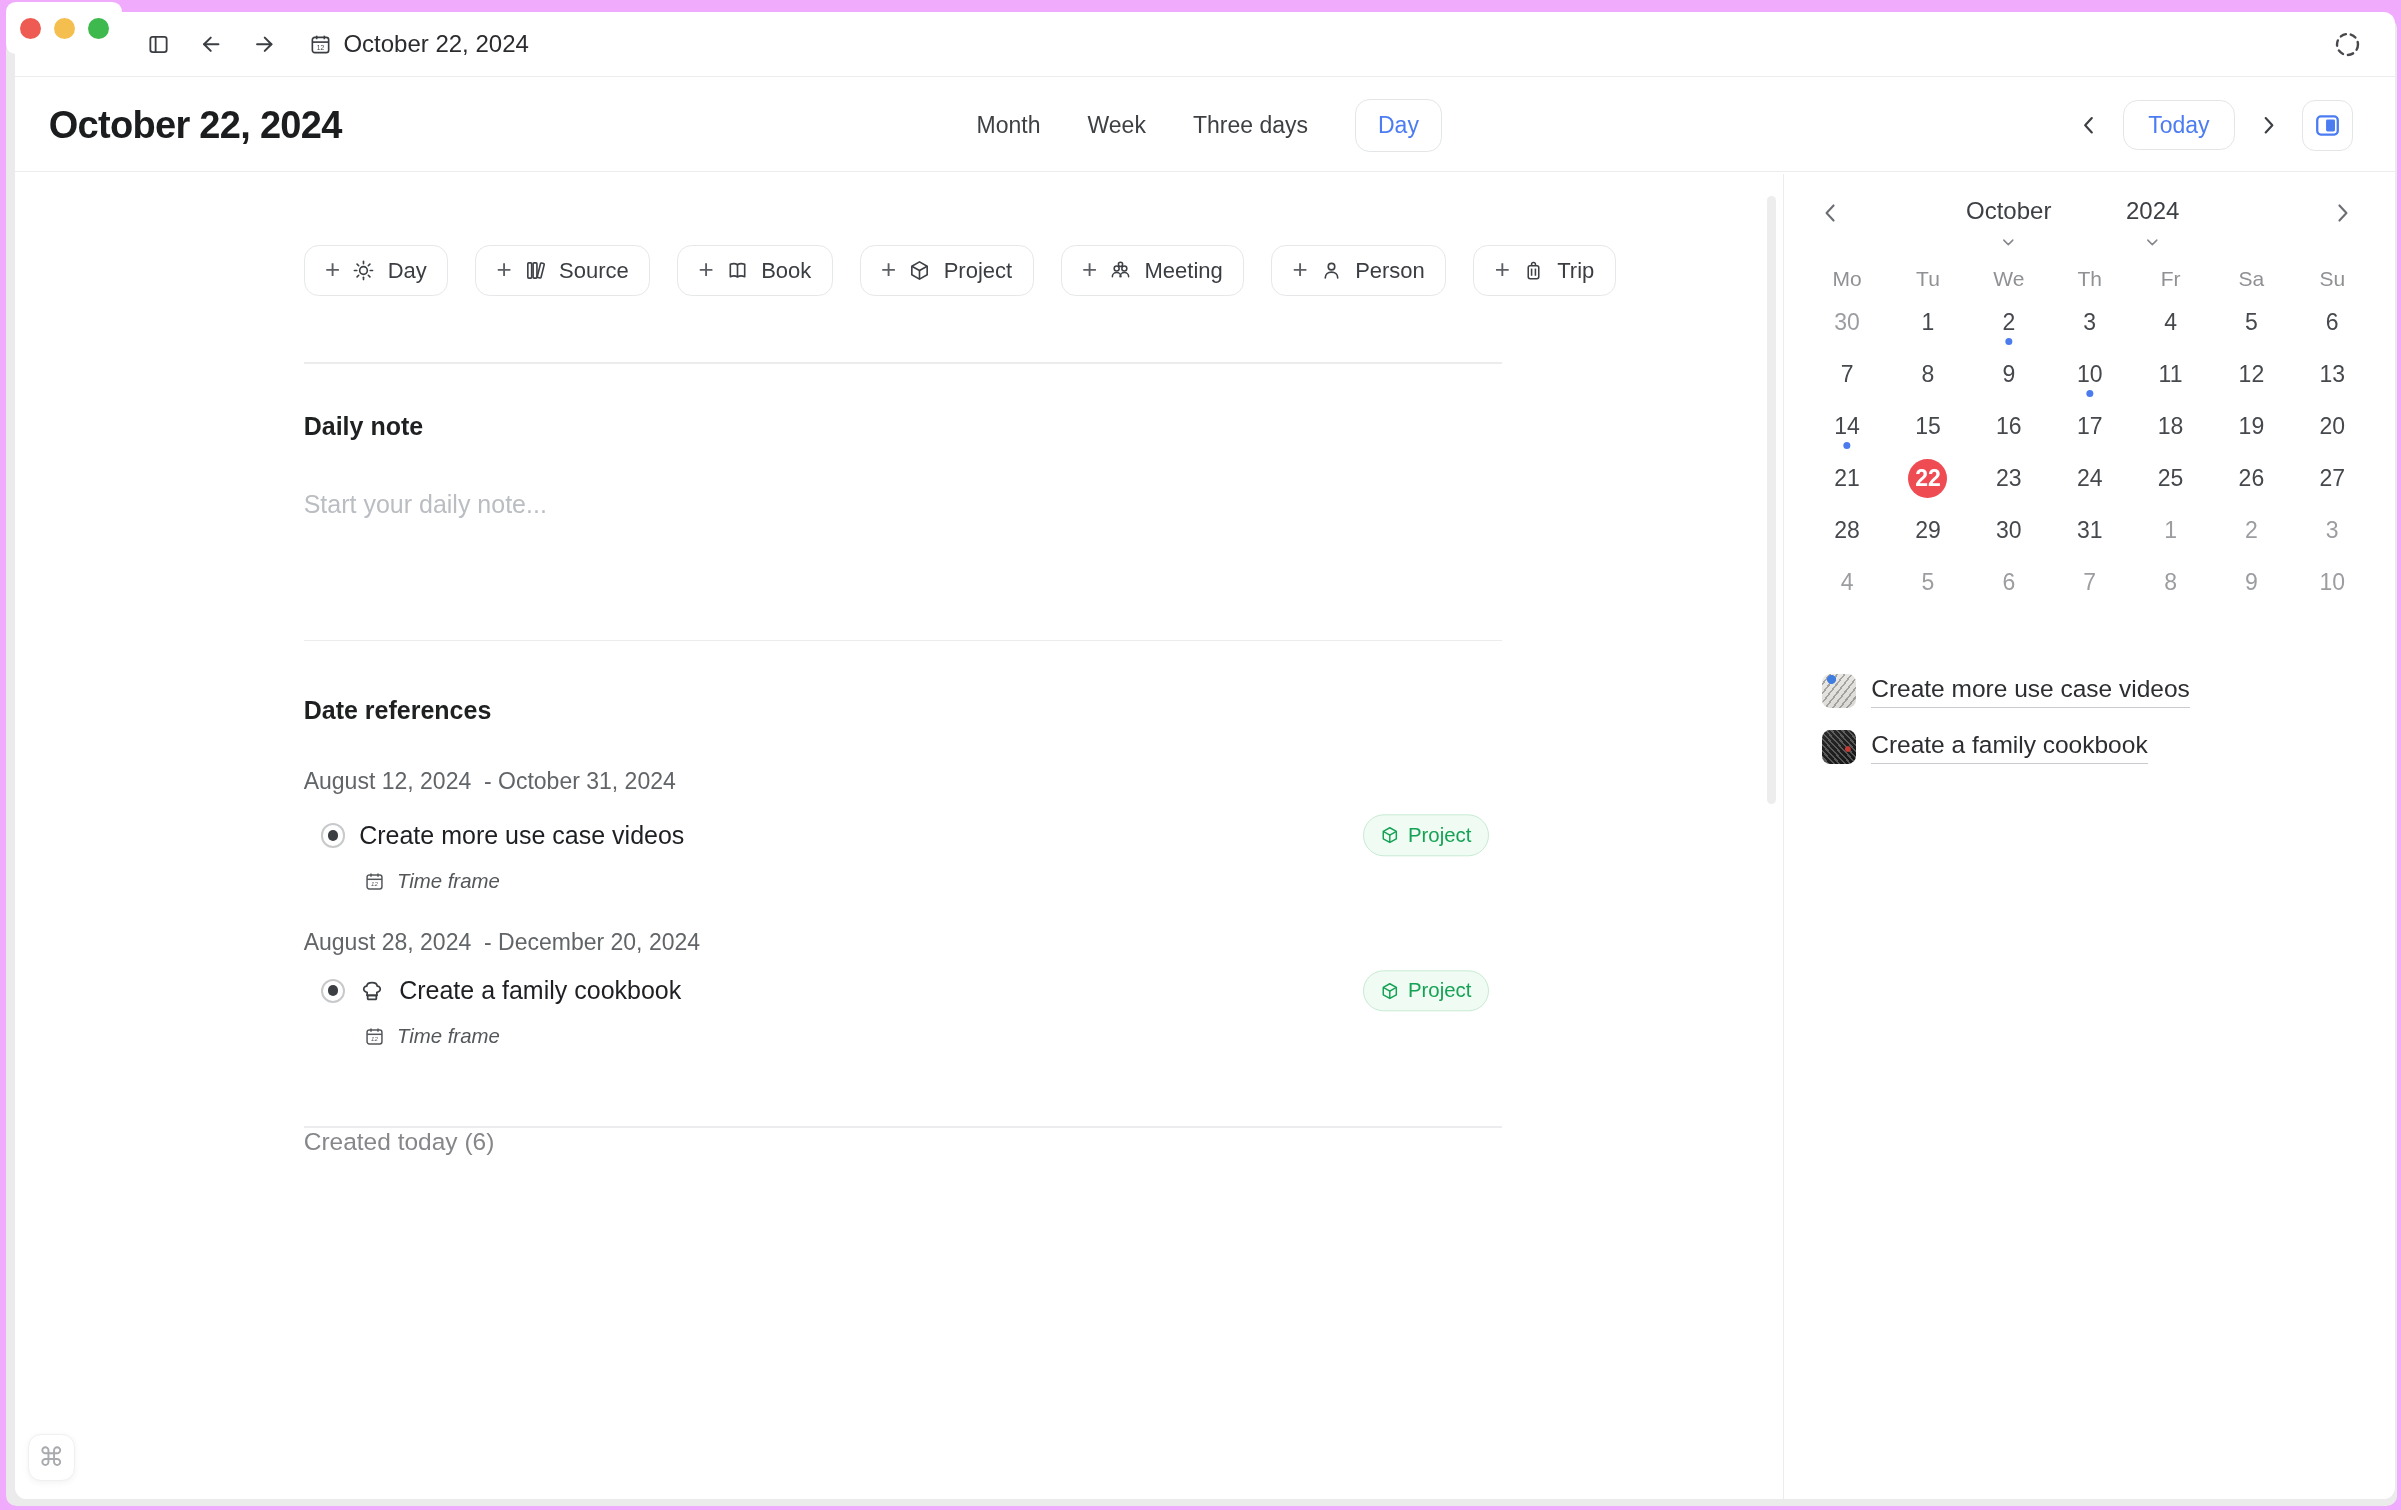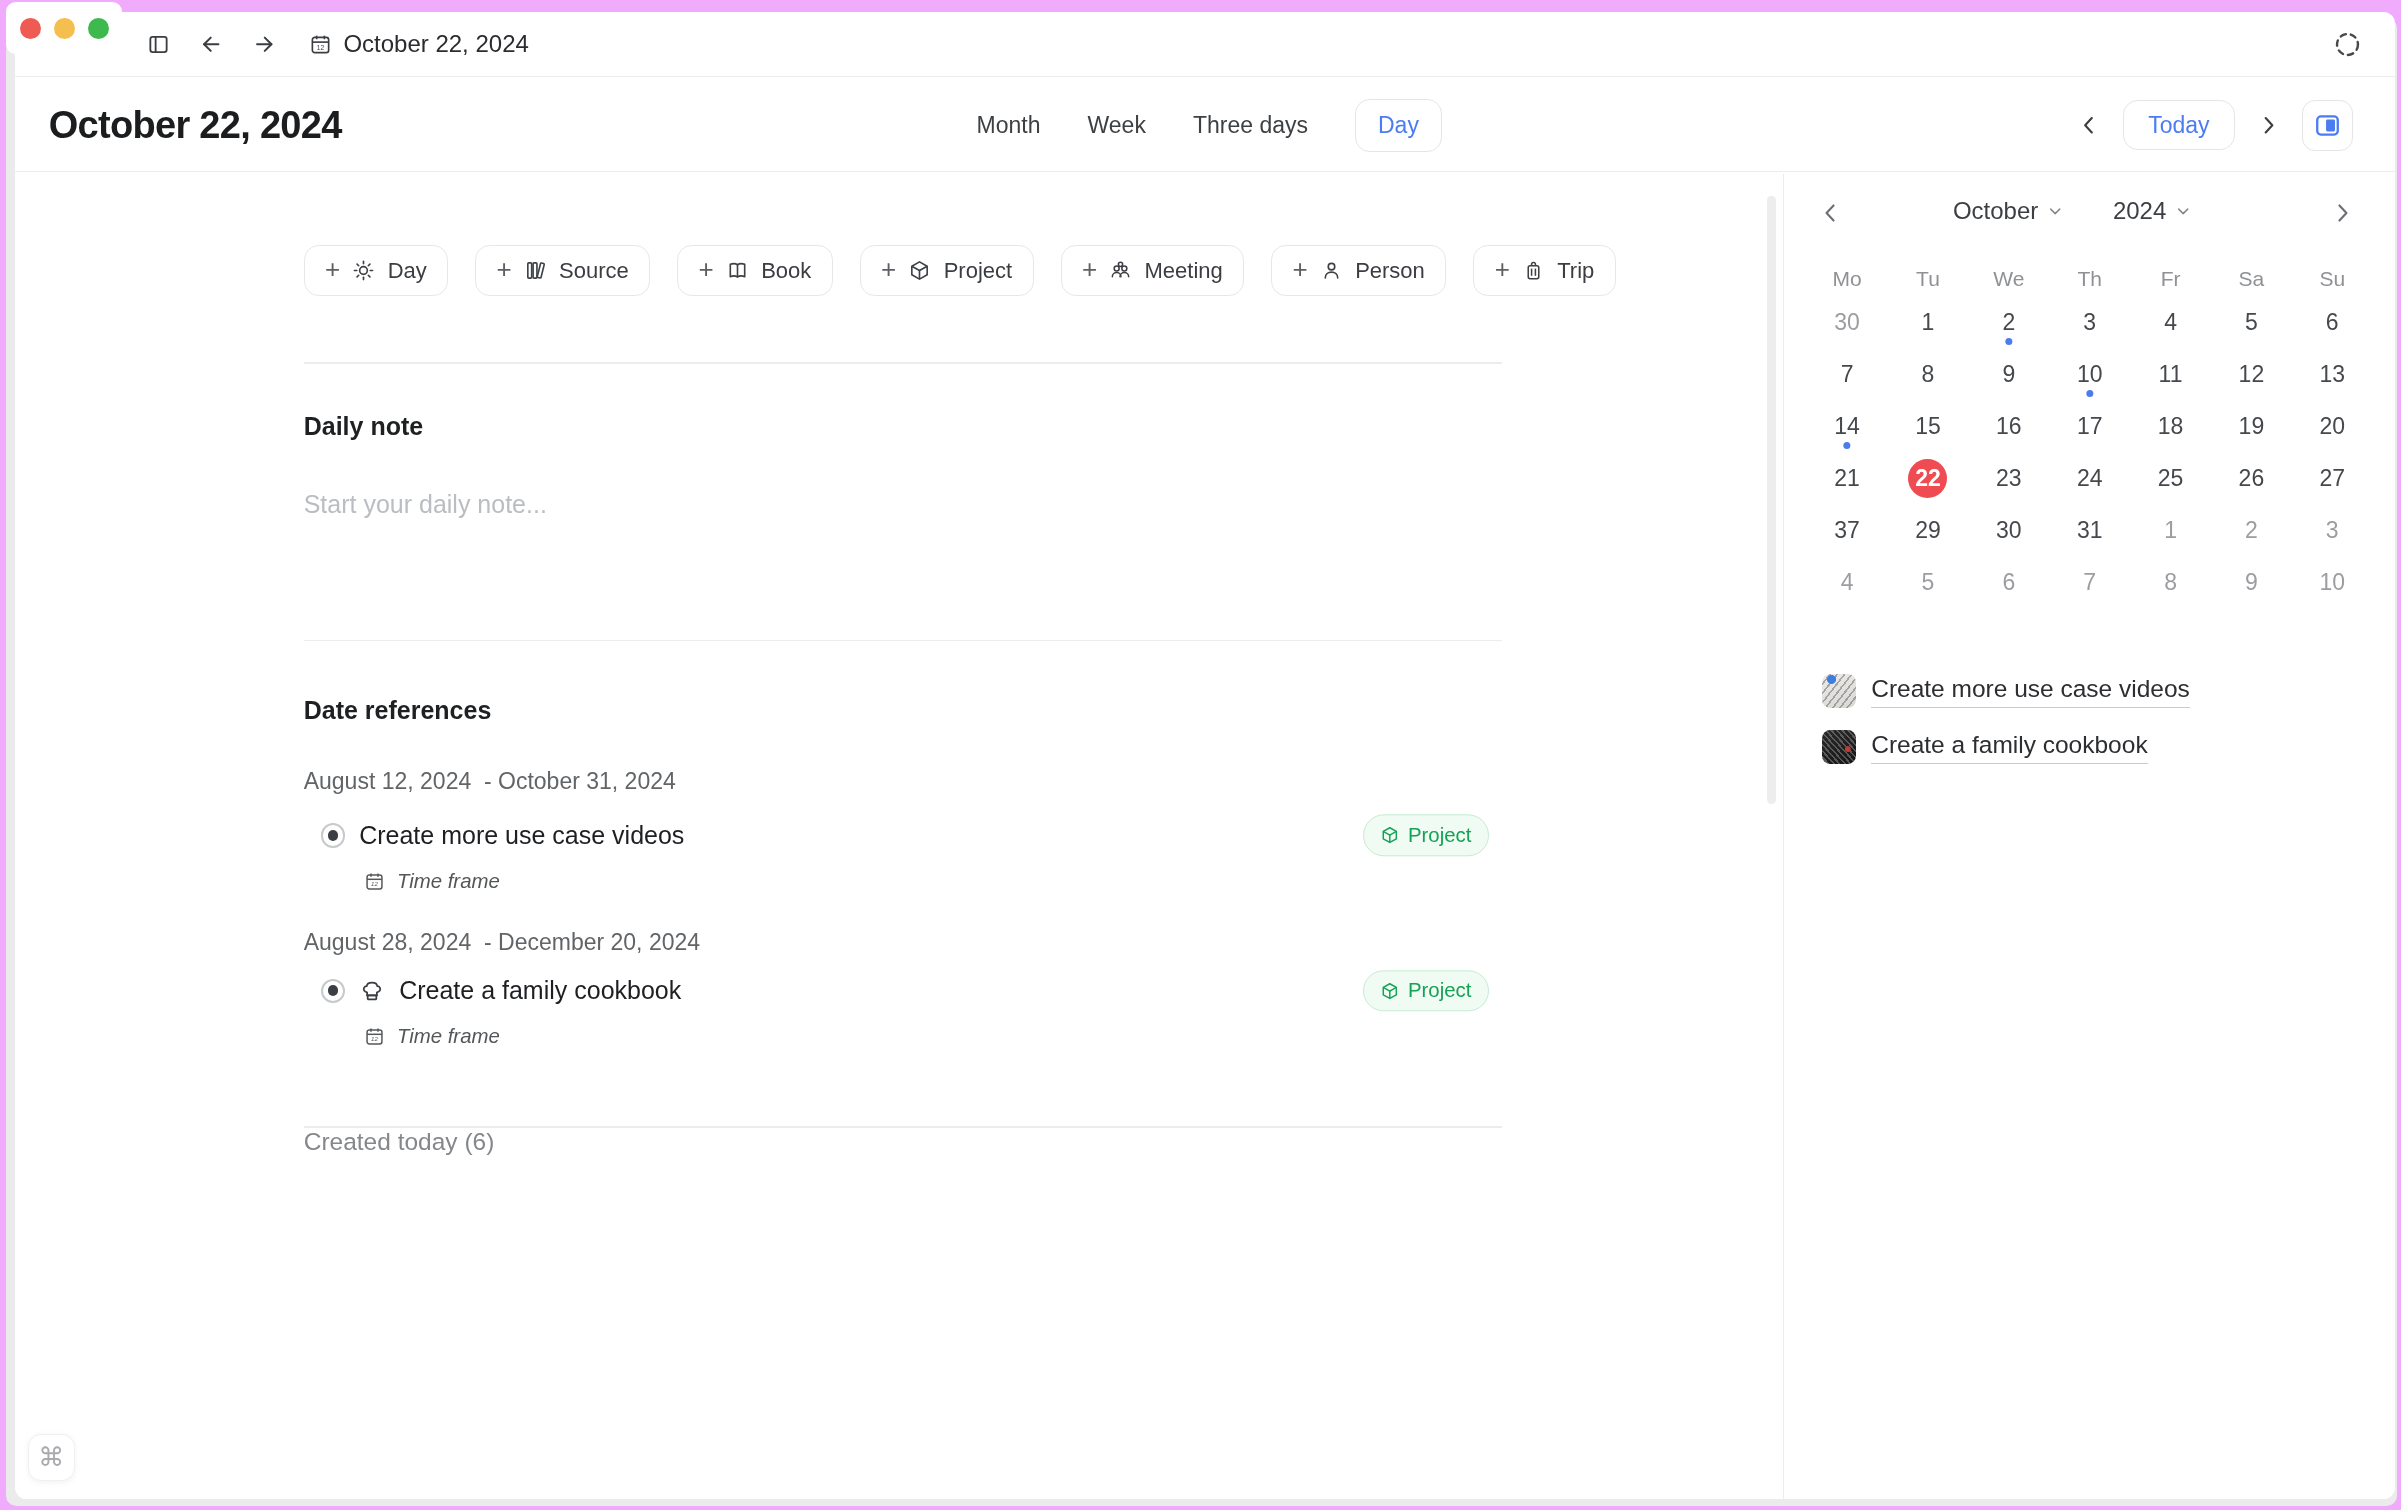--- a/index.html
+++ b/index.html
@@ -65,21 +65,21 @@
   .scrollbar{position:absolute;left:1752px;top:184px;width:9.8px;height:608px;border-radius:4.9px;background:#ededee;}
   
   .cmd-btn{position:absolute;left:13px;bottom:18px;width:47px;height:47px;border-radius:13px;background:#fff;
            border:1.6px solid #f0f0f2;box-shadow:0 1.6px 6.5px rgba(0,0,0,.05);box-sizing:border-box;
            display:flex;align-items:center;justify-content:center;font-size:26px;color:#a8aaad;}
   
   .side{position:absolute;top:162px;left:1768px;right:0;bottom:0;border-left:1.6px solid #ececee;box-sizing:border-box;}
   .cal-nav{position:absolute;top:23px;left:0;right:0;height:38px;}
   .cal-chevron{position:absolute;top:1.6px;background:none;border:none;padding:0;}
   .cal-chevron.prev{left:33px;} .cal-chevron.next{right:39px;}
-  .dd{position:absolute;top:0;display:flex;align-items:center;gap:8.2px;background:none;border:none;padding:0;}
+  .dd{position:absolute;top:0;display:flex;align-items:center;gap:8.2px;background:none;border:none;padding:0;flex-direction:column;}
   .dd .dd-lbl{font-size:24px;color:#3c3f43;}
   .dd.month{left:225px;transform:translateX(-50%);}
   .dd.year{left:369px;transform:translateX(-50%);}
   .cal-head{position:absolute;top:90px;left:23px;width:566px;display:grid;grid-template-columns:repeat(7,1fr);}
   .cal-wd{height:29px;display:flex;align-items:center;justify-content:center;font-size:21px;color:#8f9194;}
   .cal-grid{position:absolute;top:122px;left:23px;width:566px;display:grid;grid-template-columns:repeat(7,1fr);grid-auto-rows:52px;}
   .cal-day{position:relative;display:flex;align-items:center;justify-content:center;font-size:23px;color:#45484c;}
   .cal-day.muted{color:#9b9da0;}
   .today-circle{width:39px;height:39px;border-radius:50%;background:var(--today-red,#ee4b53);color:#fff;
                 font-weight:700;display:flex;align-items:center;justify-content:center;}
@@ -484,21 +484,21 @@
           <div class="cal-day">
             <span>25</span>
           </div>
           <div class="cal-day">
             <span>26</span>
           </div>
           <div class="cal-day">
             <span>27</span>
           </div>
           <div class="cal-day">
-            <span>37</span>
+            <span>28</span>
           </div>
           <div class="cal-day">
             <span>29</span>
           </div>
           <div class="cal-day">
             <span>30</span>
           </div>
           <div class="cal-day">
             <span>31</span>
           </div>

